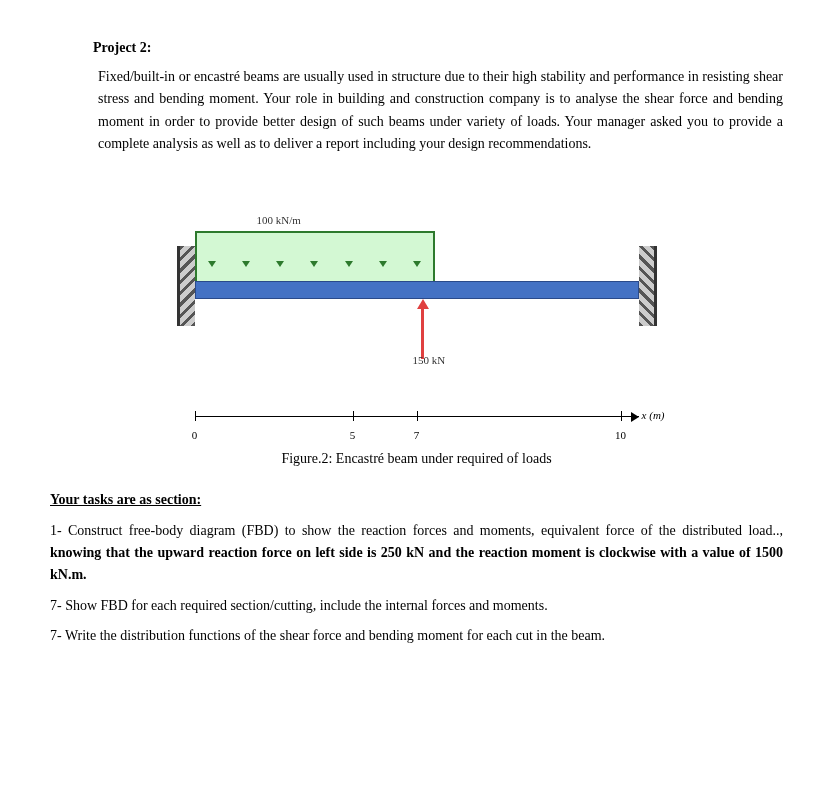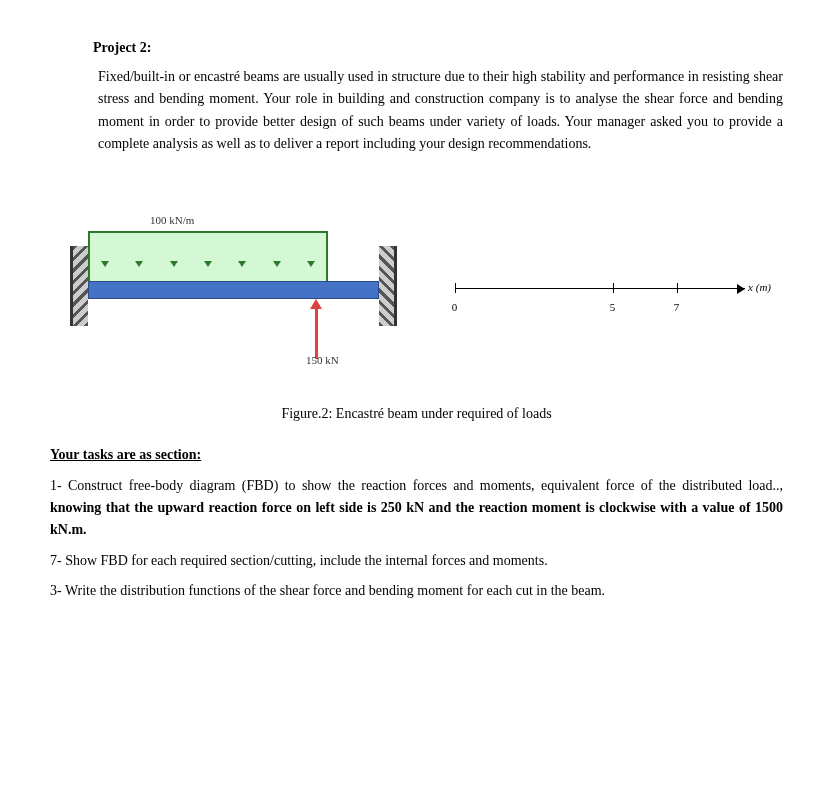--- a/index.html
+++ b/index.html
@@ -22,21 +22,21 @@
 
     .intro-paragraph {
       text-align: justify;
       line-height: 1.6;
       margin-bottom: 30px;
       margin-left: 48px;
     }
 
     .diagram-container {
       display: flex;
-      flex-direction: row;
+      flex-direction: column;
       align-items: center;
       margin: 20px 0 10px 0;
     }
 
     .beam-diagram {
       position: relative;
       width: 520px;
       height: 200px;
       margin-bottom: 10px;
     }
@@ -341,13 +341,13 @@
 </p>
 
 <p class="tasks-heading">Your tasks are as section:</p>
 
 <p class="task-item">
   <span>1- Construct free-body diagram (FBD) to show the reaction forces and moments, equivalent force of the distributed load.., </span><span class="bold-text">knowing that the upward reaction force on left side is 250 kN and the reaction moment is clockwise with a value of 1500 kN.m.</span>
 </p>
 
 <p class="task-item">7- Show FBD for each required section/cutting, include the internal forces and moments.</p>
 
-<p class="task-item">3- Write the distribution functions of the shear force and bending moment for each cut in the beam.</p>
+<p class="task-item">7- Write the distribution functions of the shear force and bending moment for each cut in the beam.</p>
 
 </body></html>

